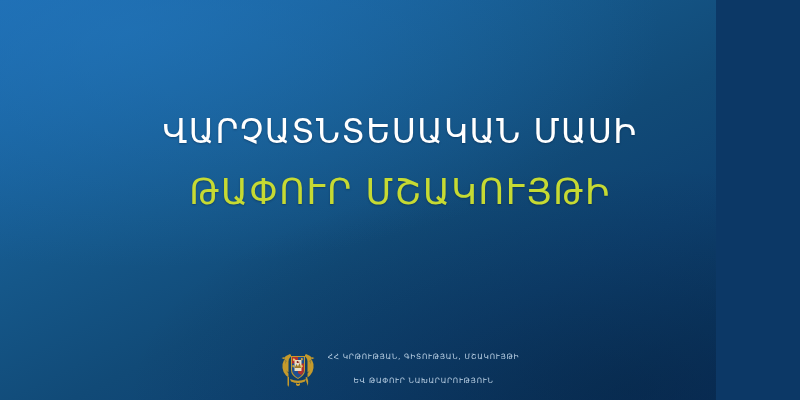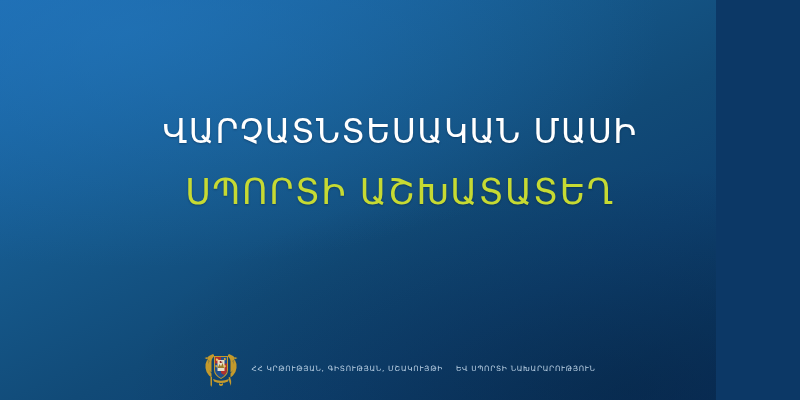--- a/index.html
+++ b/index.html
@@ -93,42 +93,42 @@
 
   #coat-of-arms {
     width: 34px;
     height: 40px;
     flex: 0 0 auto;
     display: block;
   }
 
   #ministry-text {
     display: flex;
-    flex-direction: row;
+    flex-direction: column;
     align-items: center;
     gap: 13px;
   }
 
   .ministry-line {
     font-family: "DejaVu Sans", sans-serif;
     font-size: 7.3px;
     letter-spacing: 0.75px;
     color: #bcd2e6;
     white-space: nowrap;
     line-height: 11px;
   }
 </style>
 </head>
 <body>
 
 <div id="banner">
 
   <div id="headline">
     <span class="hl-line primary">ՎԱՐՉԱՏՆՏԵՍԱԿԱՆ ՄԱՍԻ</span>
-    <span class="hl-line accent">ՍՊՈՐՏԻ ԱՇԽԱՏԱՏԵՂ</span>
+    <span class="hl-line accent">ԹԱՓՈՒՐ ՄՇԱԿՈՒՅԹԻ</span>
   </div>
 
   <div id="footer-lockup">
 
     <svg id="coat-of-arms" viewBox="0 0 68 80">
 
       <g fill="#c49a2c">
 
         <path d="M14 14 q-5 1 -7 5 q-1 3 1 5 l3 2 q-3 3 -3 7 l0 6 q0 4 3 7 l4 3 0 -22 q0 -5 3 -8 l2 -2 q1 -4 -2 -5 z"></path>
 
@@ -168,18 +168,18 @@
         <path d="M39 34 q3 -1 5 2 q-1 3 -4 3 q-2 -2 -1 -5 z" fill="#e8c86a"></path>
 
         <path d="M23 34 q3 -1 4 2 q-1 3 -3 3 q-2 -2 -1 -5 z" fill="#cfa93f"></path>
 
         <path d="M40 20 q3 -1 4 2 q-1 3 -3 3 q-2 -2 -1 -5 z" fill="#cfa93f"></path>
       </g>
     </svg>
 
     <div id="ministry-text">
       <span class="ministry-line">ՀՀ ԿՐԹՈՒԹՅԱՆ, ԳԻՏՈՒԹՅԱՆ, ՄՇԱԿՈՒՅԹԻ</span>
-      <span class="ministry-line">ԵՎ ՍՊՈՐՏԻ ՆԱԽԱՐԱՐՈՒԹՅՈՒՆ</span>
+      <span class="ministry-line">ԵՎ ԹԱՓՈՒՐ ՆԱԽԱՐԱՐՈՒԹՅՈՒՆ</span>
     </div>
 
   </div>
 
 </div>
 
 </body></html>

